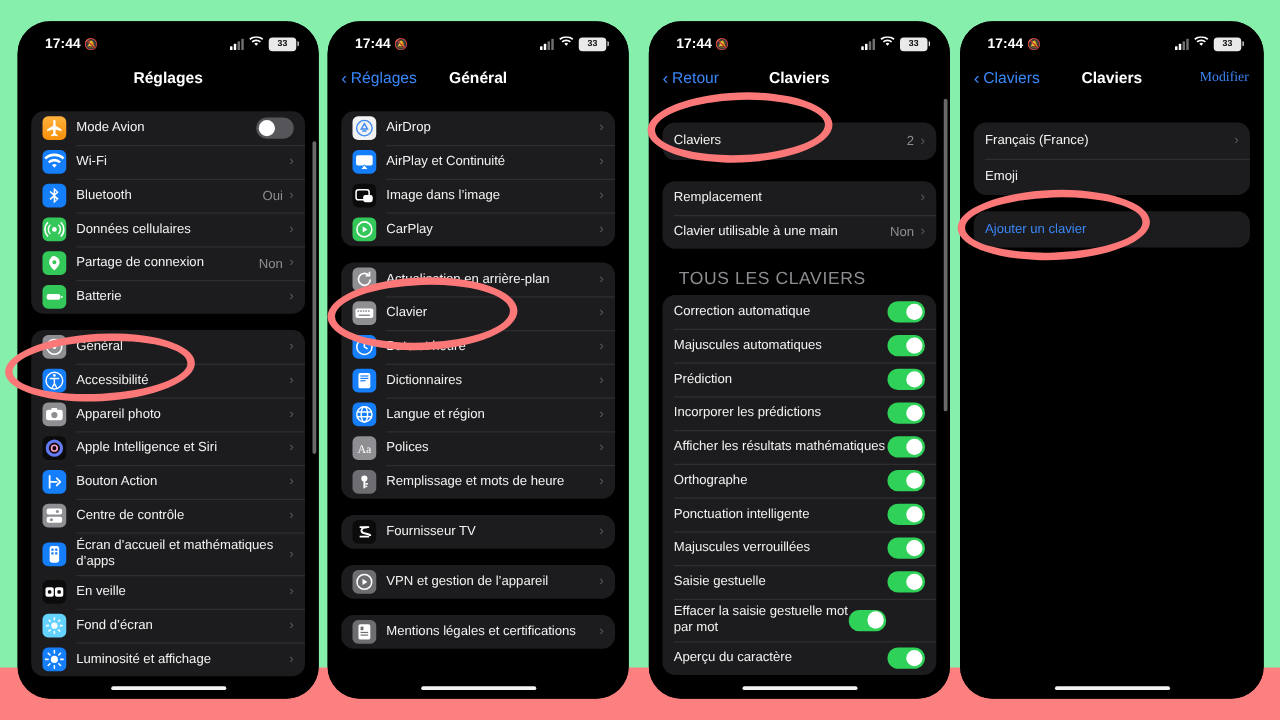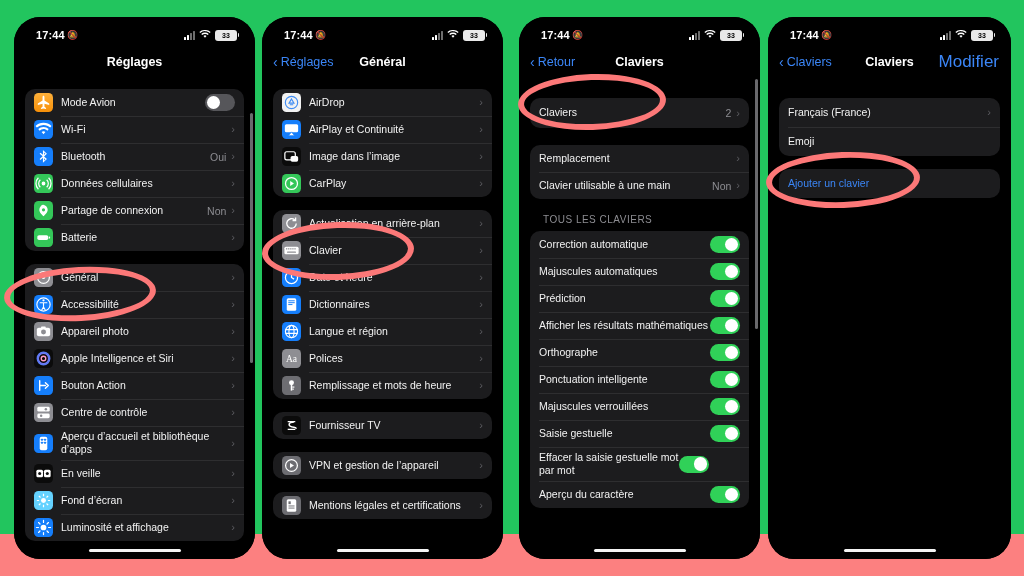--- a/index.html
+++ b/index.html
@@ -5,21 +5,21 @@
   * { box-sizing: border-box; margin: 0; padding: 0; }
   html, body {
     width: 1024px; height: 576px;
     overflow: hidden;
     background: #fc8080;
     font-family: "Liberation Sans", sans-serif;
   }
   #stage {
     position: relative;
     width: 1024px; height: 534px;
-    background: #22c55e;
+    background: #86efac;
   }
 
   
   .panel {
     position: absolute;
     top: 17px;
     width: 241px;
     height: 542px;
     background: #000;
     border-radius: 26px;
@@ -91,21 +91,21 @@
   .nav-back {
     position: relative; z-index: 2;
     display: flex; align-items: center; gap: 3px;
     color: #3b86f7;
     font-size: 12.5px;
     padding-left: 11px;
   }
   .chev-l { font-size: 14px; line-height: 1; font-weight: 300; }
   .nav-right {
     position: absolute; right: 12px; z-index: 2;
-    color: #3b86f7; font-size: 17px;
+    color: #3b86f7; font-size: 11px; font-family: Liberation Serif, serif;
   }
 
   
   .list-wrap { padding: 12px 11px; }
   .group {
     background: #1c1c1e;
     border-radius: 10px;
     overflow: hidden;
     margin-bottom: 13px;
   }
@@ -146,21 +146,21 @@
     margin-right: 5px;
   }
   .chev {
     color: #5b5b60;
     font-size: 11px;
     line-height: 1;
     font-weight: 300;
   }
   .sect-hdr {
     color: #8d8d92;
-    font-size: 10px;
+    font-size: 14px;
     letter-spacing: .5px;
     padding: 2px 11px 6px 13px;
   }
 
   
   .toggle {
     width: 30px; height: 17px;
     border-radius: 9px;
     background: #30d158;
     position: relative;
@@ -386,21 +386,21 @@
           <div class="row">
             <span class="ic blue">
               <svg viewBox="0 0 20 20">
                   <rect x="6" y="3" width="8" height="14" rx="2" fill="#fff"></rect>
                   <rect x="7.4" y="5" width="2" height="2" rx=".5" fill="#157efb"></rect>
                   <rect x="10.6" y="5" width="2" height="2" rx=".5" fill="#157efb"></rect>
                   <rect x="7.4" y="8.2" width="2" height="2" rx=".5" fill="#157efb"></rect>
                   <rect x="10.6" y="8.2" width="2" height="2" rx=".5" fill="#157efb"></rect>
                 </svg>
             </span>
-            <span class="lbl">Aperçu d’accueil et bibliothèque d’apps</span>
+            <span class="lbl">Écran d’accueil et mathématiques d’apps</span>
             <span class="chev">›</span>
           </div>
           <div class="row">
             <span class="ic black">
               <svg viewBox="0 0 20 20">
                   <rect x="2.5" y="6" width="7" height="8" rx="1.6" fill="#fff"></rect>
                   <rect x="10.5" y="6" width="7" height="8" rx="1.6" fill="#fff"></rect>
                   <circle cx="6" cy="10" r="1.6" fill="#111"></circle>
                   <circle cx="14" cy="10" r="1.6" fill="#111"></circle>
                 </svg>
@@ -707,20 +707,24 @@
           </div>
           <div class="row noicon">
             <span class="lbl">Majuscules automatiques</span>
             <span class="toggle"></span>
           </div>
           <div class="row noicon">
             <span class="lbl">Prédiction</span>
             <span class="toggle"></span>
           </div>
           <div class="row noicon">
+            <span class="lbl">Incorporer les prédictions</span>
+            <span class="toggle"></span>
+          </div>
+          <div class="row noicon">
             <span class="lbl">Afficher les résultats mathématiques</span>
             <span class="toggle"></span>
           </div>
           <div class="row noicon">
             <span class="lbl">Orthographe</span>
             <span class="toggle"></span>
           </div>
           <div class="row noicon">
             <span class="lbl">Ponctuation intelligente</span>
             <span class="toggle"></span>

